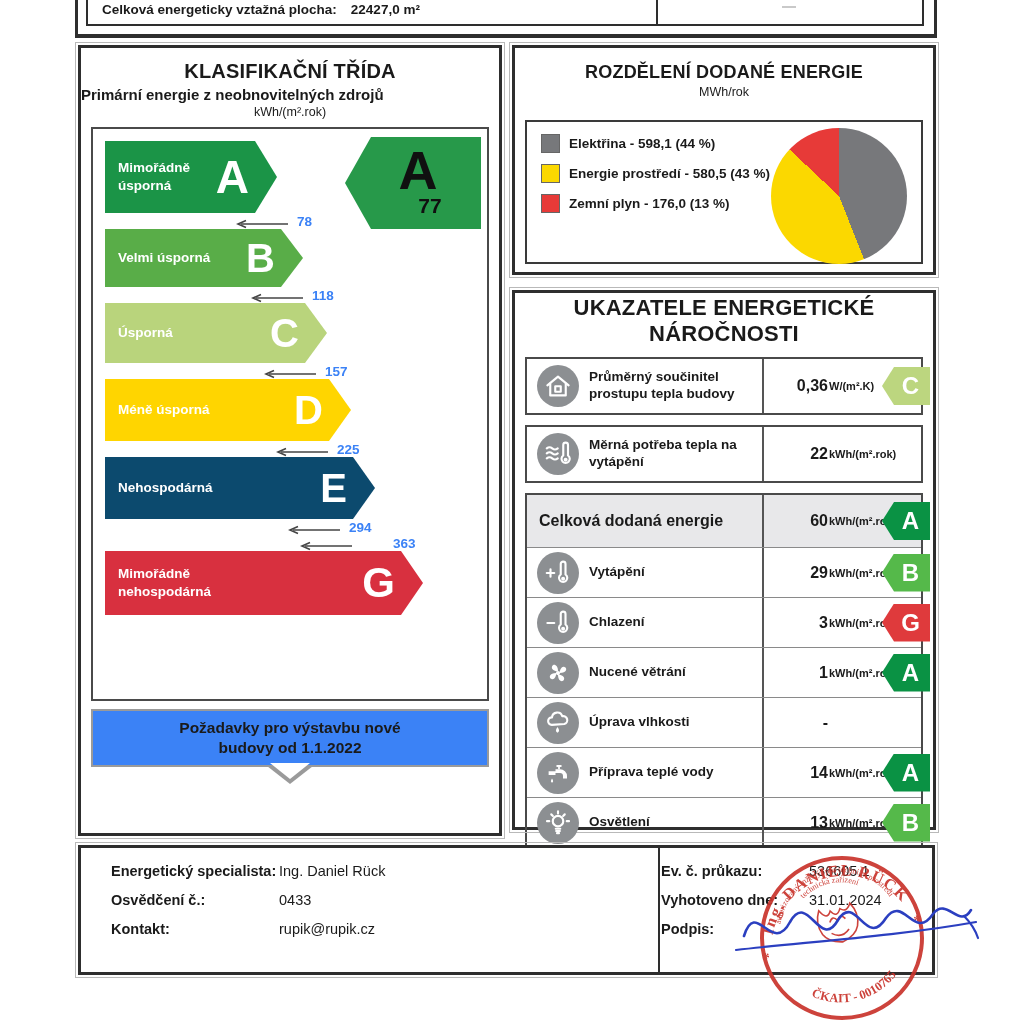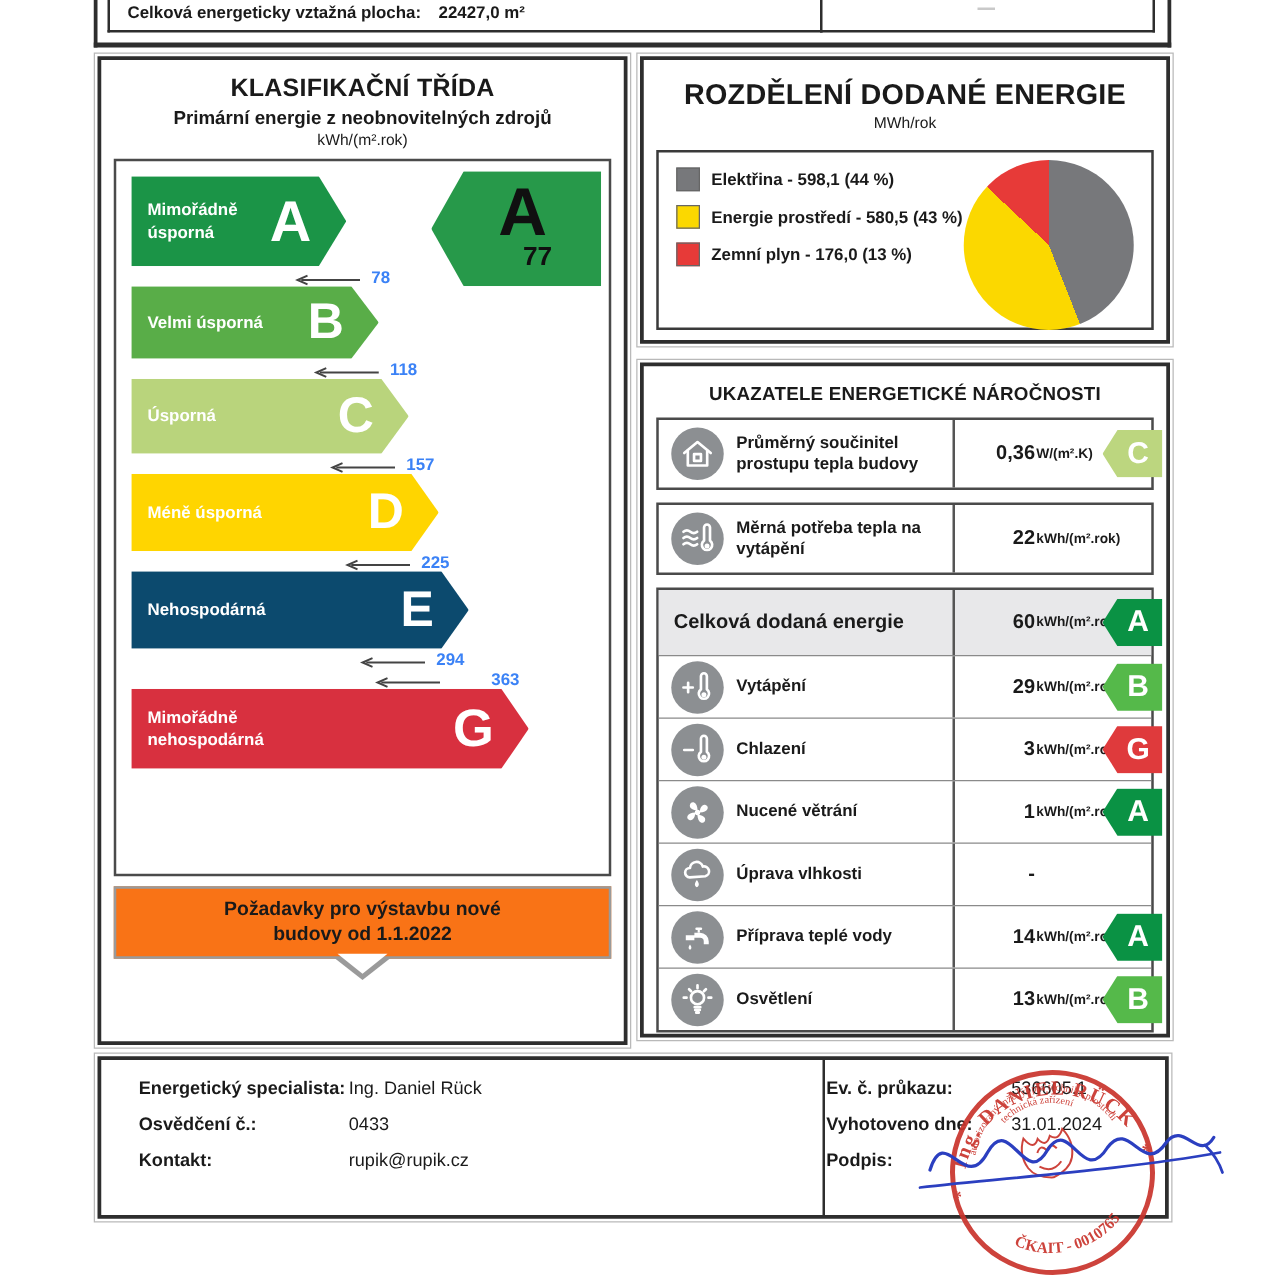--- a/index.html
+++ b/index.html
@@ -15,64 +15,64 @@
   .ts-label{font-weight:bold;font-size:13.5px;margin-left:14px;}
   .ts-value{font-weight:bold;font-size:13.5px;margin-left:14px;}
   .top-right-box{position:absolute;left:578px;top:-6px;width:264px;height:30px;
     border:2px solid #2e2e2e;border-top:none;background:#fff;}
   .faint-mark{position:absolute;left:124px;top:12px;width:14px;height:2px;background:#c9c9c9;}
 
   
   .panel{position:absolute;border:3px solid #2e2e2e;background:#fff;box-sizing:border-box;
     outline:1px solid #b9b9b9;outline-offset:2.5px;}
   .panel h1{margin:0;text-align:center;font-size:20px;letter-spacing:.2px;}
-  .p-sub{ text-align:center;font-weight:bold;font-size:15px;margin-top:3px;}
+  .p-sub{ text-align:left;font-weight:bold;font-size:15px;margin-top:3px;}
   .p-unit{text-align:center;font-size:12.5px;margin-top:2px;}
 
   
   .left-panel{left:78px;top:45px;width:424px;height:791px;}
   .left-panel h1{margin-top:12px;}
   .scale-box{position:relative;margin:8px 10px 0;height:574px;border:2px solid #4a4a4a;
     box-sizing:border-box;padding:12px 0 0 12px;overflow:visible;}
   .cls-row{position:relative;display:flex;align-items:center;
     clip-path:polygon(0 0,calc(100% - 22px) 0,100% 50%,calc(100% - 22px) 100%,0 100%);}
   .cls-label{padding-left:13px;color:#fff;font-weight:bold;font-size:13.5px;line-height:1.3;max-width:118px;}
   .cls-letter{position:absolute;right:28px;top:50%;transform:translateY(-50%);
     color:#fff;font-weight:bold;}
   .cls-marker{height:16px;display:flex;align-items:flex-end;gap:8px;
     font-size:13.5px;font-weight:600;color:#3b82f6;}
   .rating-arrow{position:absolute;top:8px;right:6px;width:136px;height:92px;
     clip-path:polygon(26px 0,100% 0,100% 100%,26px 100%,0 50%);
     display:flex;flex-direction:column;align-items:center;justify-content:center;color:#101010;}
   .rating-letter{font-size:54px;font-weight:bold;line-height:.85;margin-left:10px;}
   .rating-value{font-size:21px;font-weight:bold;margin-left:34px;margin-top:0;}
-  .req-box{margin:8px 10px 0;height:54px;background:#f97316;border:2px solid #9a9a9a;
+  .req-box{margin:8px 10px 0;height:54px;background:#3b82f6;border:2px solid #9a9a9a;
     display:flex;align-items:center;justify-content:center;text-align:center;
     font-weight:bold;font-size:15.5px;line-height:1.3;}
   .req-box .req-text{width:280px;}
   .notch{position:relative;height:20px;}
   .notch .t1,.notch .t2{position:absolute;left:50%;width:0;height:0;}
   .notch .t1{transform:translateX(-50%);top:-1px;border-left:23px solid transparent;
     border-right:23px solid transparent;border-top:18px solid #9a9a9a;}
   .notch .t2{transform:translateX(-50%);top:-4px;border-left:20px solid transparent;
     border-right:20px solid transparent;border-top:16px solid #ffffff;}
   .req-result{text-align:center;font-weight:bold;font-size:17px;margin-top:8px;}
 
   
   .rt-panel{left:512px;top:45px;width:424px;height:230px;}
-  .rt-panel h1{margin-top:14px;font-size:23px;}
+  .rt-panel h1{margin-top:14px;font-size:18px;}
   .chart-box{position:absolute;left:10px;right:10px;top:72px;bottom:8px;border:2px solid #3a3a3a;}
   .legend{position:absolute;left:14px;top:12px;display:flex;flex-direction:column;gap:11px;}
   .legend-item{display:flex;align-items:center;gap:9px;font-size:13.5px;font-weight:bold;}
   .legend-swatch{width:17px;height:17px;border:1px solid #666;flex:none;}
   .pie{position:absolute;right:14px;top:6px;width:136px;height:136px;border-radius:50%;}
 
   
   .rb-panel{left:512px;top:290px;width:424px;height:540px;}
-  .rb-panel h1{margin-top:14px;font-size:15px;}
+  .rb-panel h1{margin-top:2px;font-size:22px;}
   .ind-card{position:relative;margin:10px 10px 0;border:2px solid #4a4a4a;height:54px;
     display:flex;align-items:center;overflow:visible;}
   .ind-table{margin:10px 10px 0;border:2px solid #4a4a4a;overflow:visible;}
   .ind-row{position:relative;display:flex;align-items:center;height:49px;border-top:1.5px solid #8a8a8a;overflow:visible;}
   .ind-row:first-child{border-top:none;}
   .ind-row.header{background:#e8e8ea;height:52px;justify-content:flex-end;}
   .ind-icon-wrap{width:62px;display:flex;justify-content:center;flex:none;}
   .ind-icon{width:42px;height:42px;border-radius:50%;background:#8c8f92;
     display:flex;align-items:center;justify-content:center;}
   .ind-icon svg{width:30px;height:30px;}

